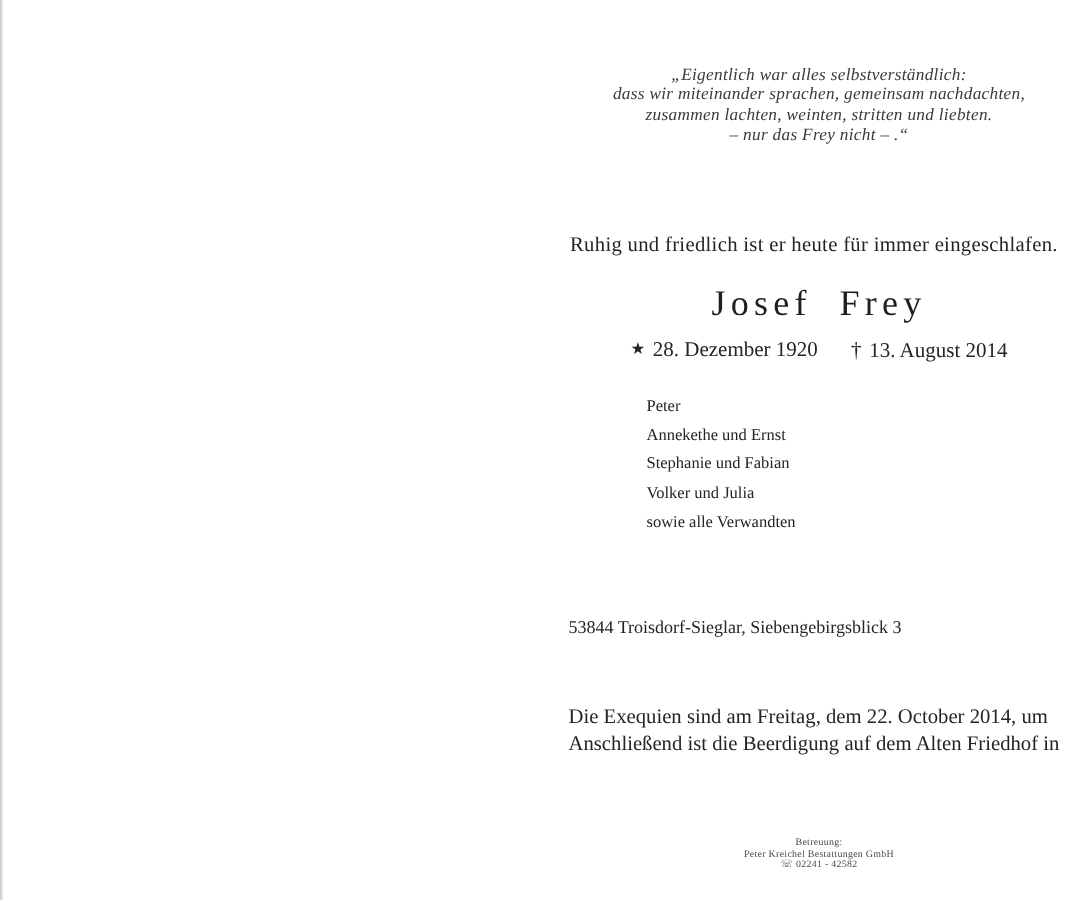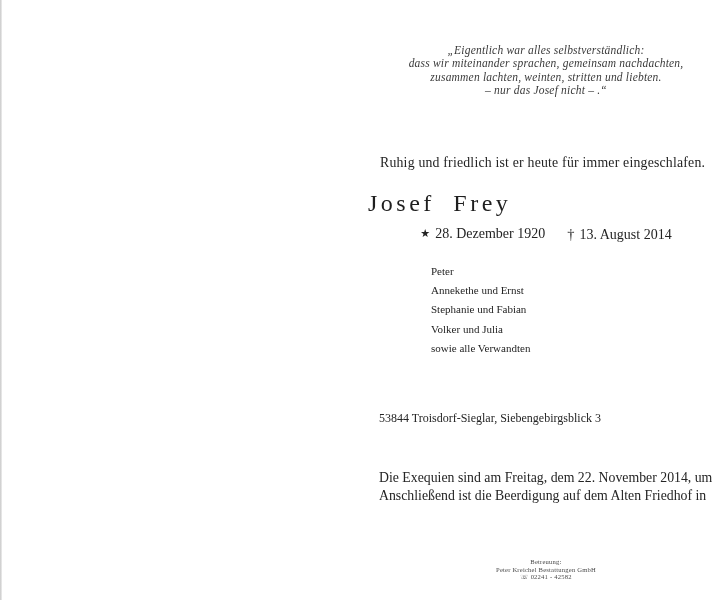--- a/index.html
+++ b/index.html
@@ -35,20 +35,21 @@
     position: absolute;
     left: 380px; top: 155px;
     font-size: 13.8px;
     color: #242424;
     letter-spacing: 0.2px;
     white-space: nowrap;
   }
   .deceased-name {
     position: absolute;
     left: 368px; top: 190px; width: 356px;
+    text-align: center;
     font-size: 24px;
     letter-spacing: 3.5px;
     word-spacing: 9px;
     color: #1f1f1f;
     white-space: nowrap;
   }
   .dates-row {
     position: absolute;
     left: 368px; top: 226px; width: 356px;
     display: flex;
@@ -99,21 +100,21 @@
 <body>
 
 <div class="card">
 
   <div class="scan-edge"></div>
 
   <div class="quote-block">
     <div>„Eigentlich war alles selbstverständlich:</div>
     <div>dass wir miteinander sprachen, gemeinsam nachdachten,</div>
     <div>zusammen lachten, weinten, stritten und liebten.</div>
-    <div>– nur das Josef nicht – .“</div>
+    <div>– nur das Frey nicht – .“</div>
   </div>
 
   <div class="announcement">Ruhig und friedlich ist er heute für immer eingeschlafen.</div>
 
   <div class="deceased-name">Josef Frey</div>
 
   <div class="dates-row">
     <span class="date-group">
       <span class="star-icon">★</span>
       <span>28. Dezember 1920</span>
@@ -128,21 +129,21 @@
     <li>Peter</li>
     <li>Annekethe und Ernst</li>
     <li>Stephanie und Fabian</li>
     <li>Volker und Julia</li>
     <li>sowie alle Verwandten</li>
   </ul>
 
   <div class="address">53844 Troisdorf-Sieglar, Siebengebirgsblick 3</div>
 
   <div class="service-details">
-    <div>Die Exequien sind am Freitag, dem 22. November 2014, um</div>
+    <div>Die Exequien sind am Freitag, dem 22. October 2014, um</div>
     <div>Anschließend ist die Beerdigung auf dem Alten Friedhof in</div>
   </div>
 
   <div class="footer">
     <div>Betreuung:</div>
     <div>Peter Kreichel Bestattungen GmbH</div>
     <div>
       <span class="phone-icon">☏</span>
       <span>02241 - 42582</span>
     </div>

